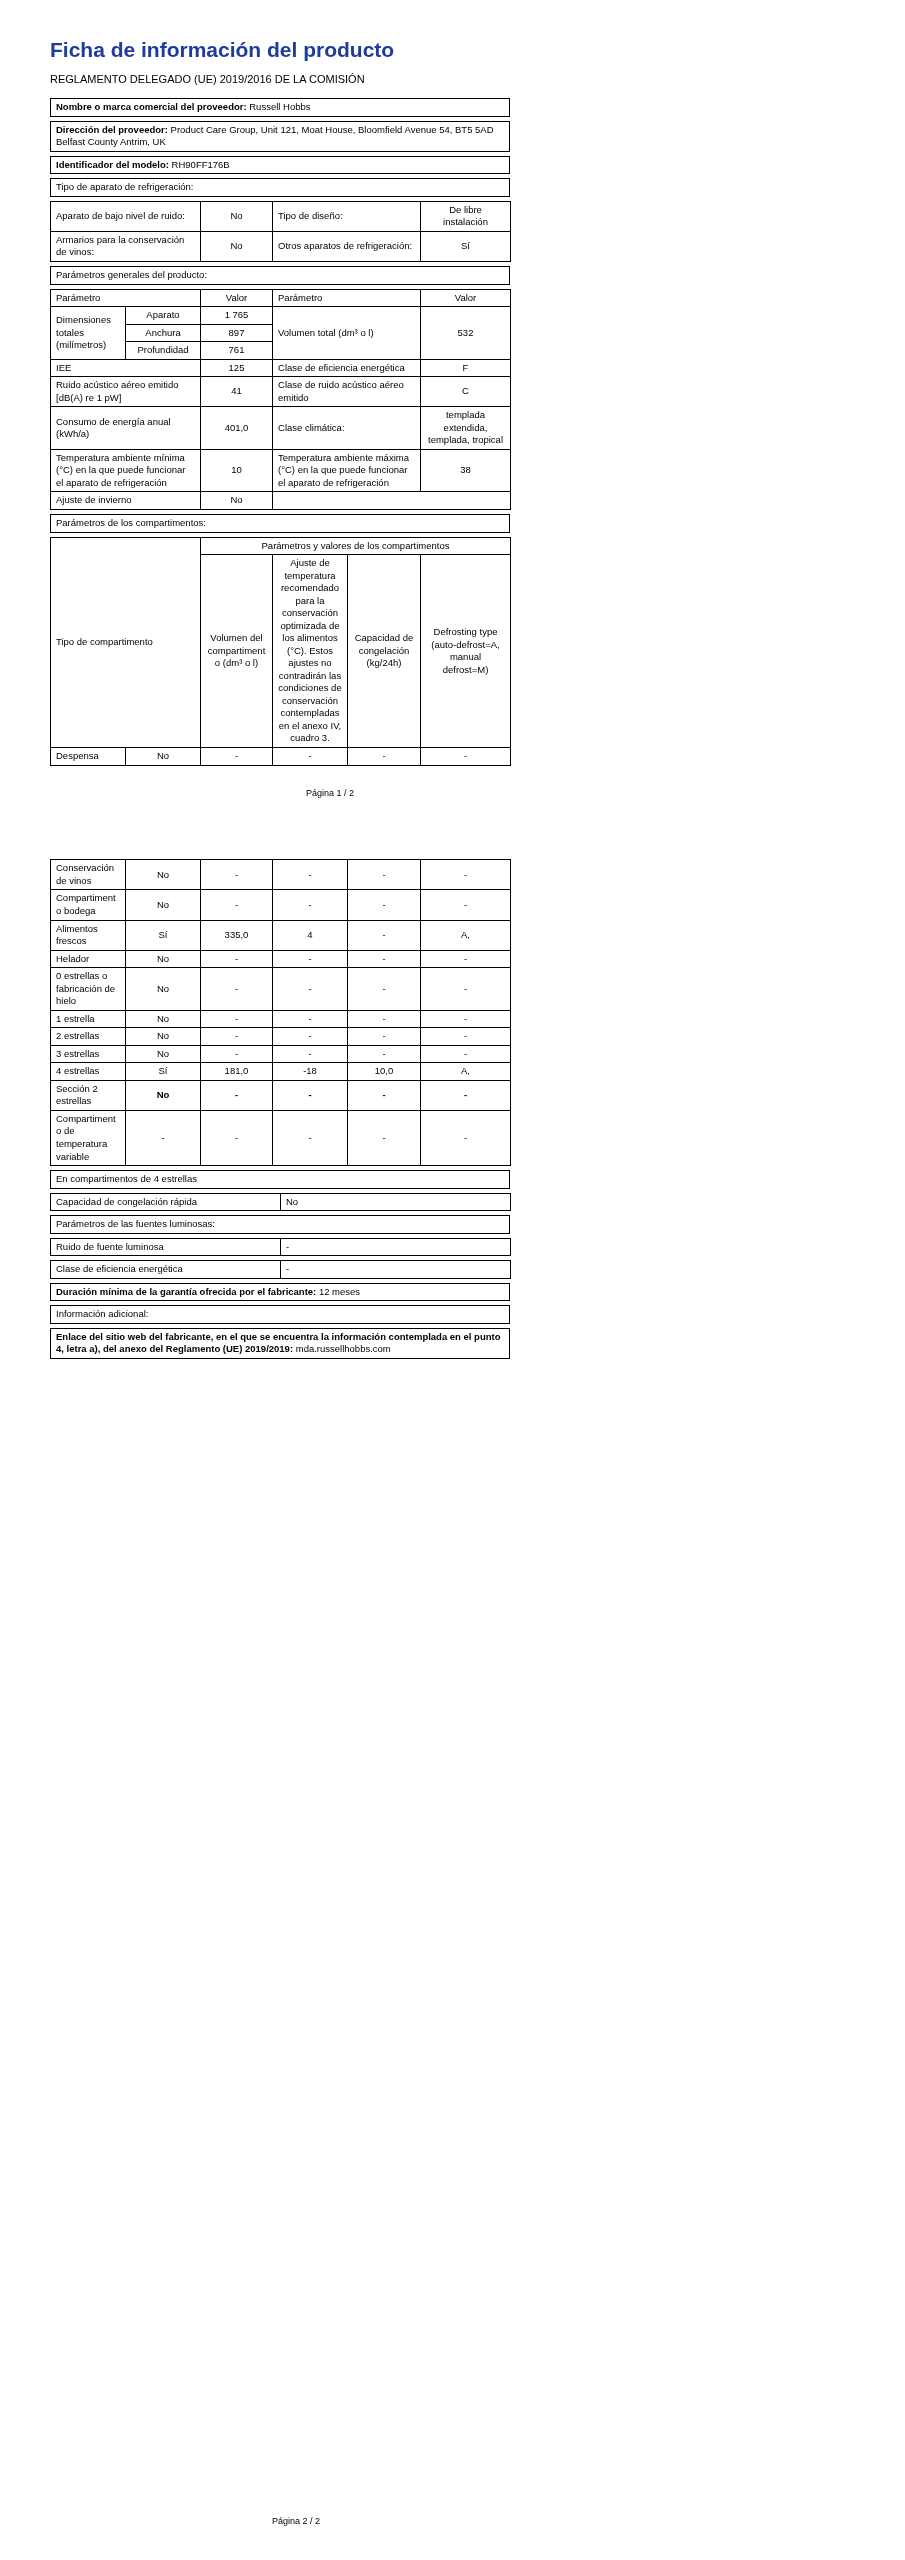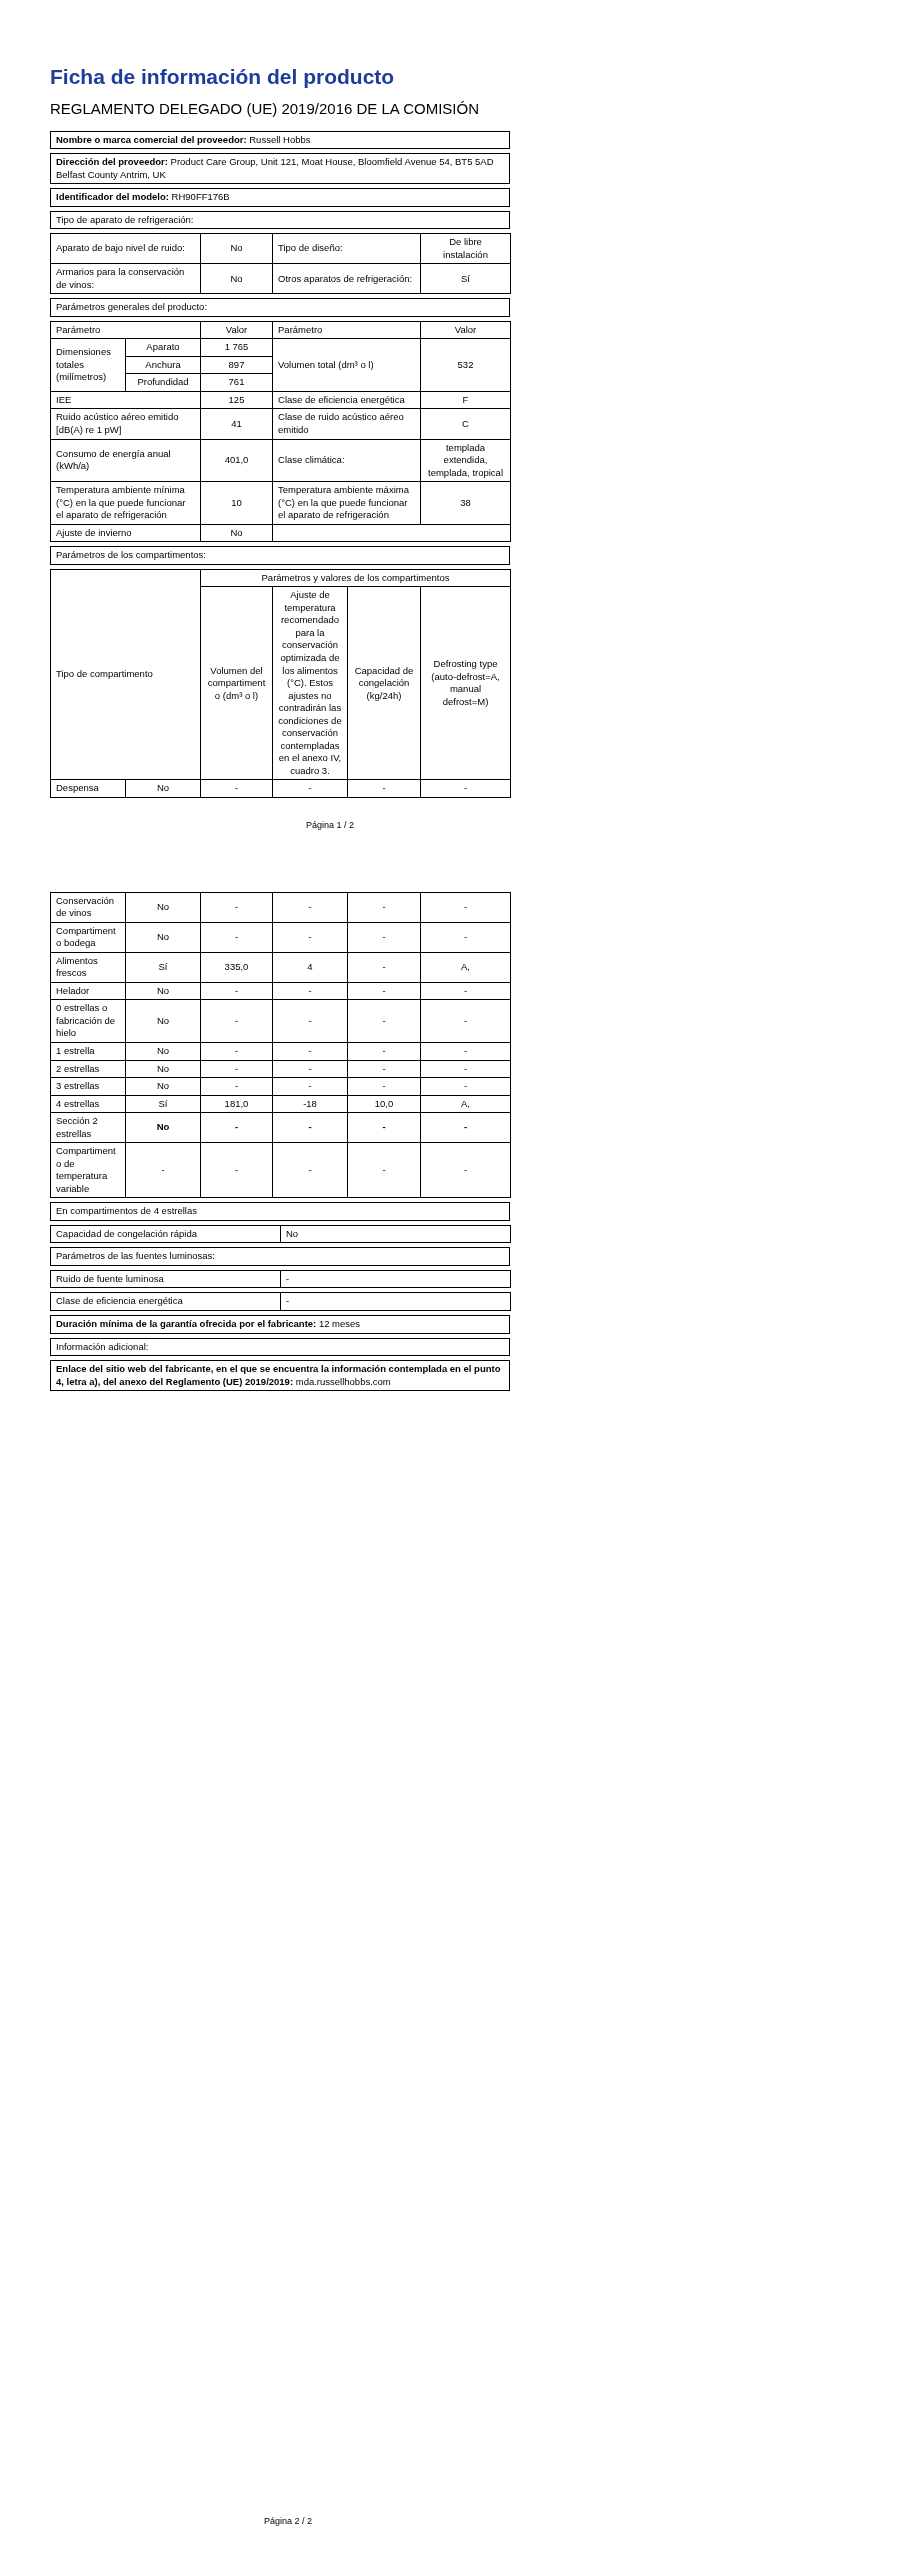--- a/index.html
+++ b/index.html
@@ -3,32 +3,32 @@
 <meta charset="utf-8">
 <style>
   * { margin:0; padding:0; box-sizing:border-box; }
   html, body { background:#ffffff; }
   body {
     width:905px; height:2560px; position:relative;
     font-family:"Liberation Sans", sans-serif;
     font-size:9.5px; line-height:1.32; color:#000;
   }
   .content { width:460px; margin-left:50px; }
-  .page1 { padding-top:16px;margin-top:47px; }
+  .page1 { padding-top:36px; }
   .page2 { margin-top:60px; }
   .title { color:#1d3c9c; font-size:21px; font-weight:bold; }
-  .subtitle { font-size:15px; margin-top:8px; }
+  .subtitle { font-size:11px; margin-top:8px; }
   table { border-collapse:collapse; width:460px; table-layout:fixed; margin-top:4px; }
   .mt12 { margin-top:12px;border-radius:7px; }
   td { border:1px solid #000; padding:2px 5px; vertical-align:middle; overflow-wrap:break-word; }
   .b { font-weight:bold; }
   .c { text-align:center; }
   .footer { width:460px; margin-left:50px; text-align:center; font-size:9px; }
   .footer1 { margin-top:22px; }
-  .footer2 { position:absolute; top:2516px; left:8px; }
+  .footer2 { position:absolute; top:2516px; left:16px; }
   .hdrcell { font-weight:normal; }
 </style>
 </head>
 <body>
 
 <div class="content page1">
 
   <h1 class="title">Ficha de información del producto</h1>
   <div class="subtitle">REGLAMENTO DELEGADO (UE) 2019/2016 DE LA COMISIÓN</div>
 

